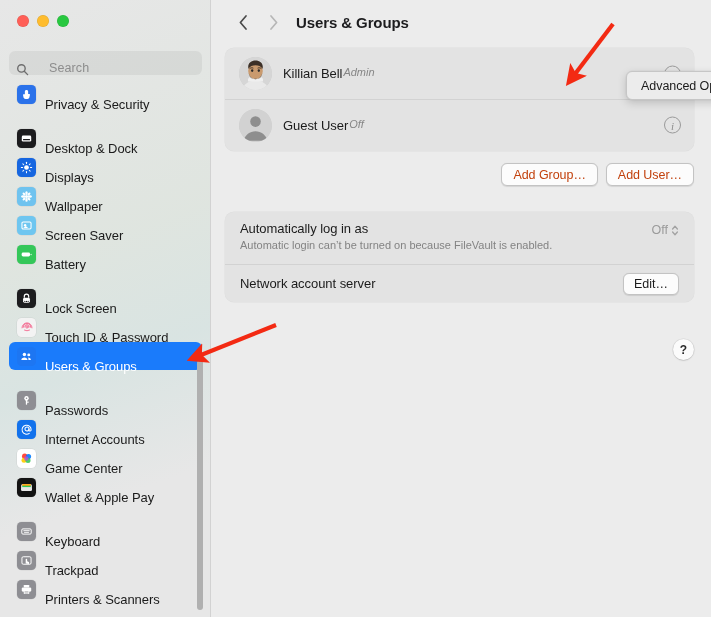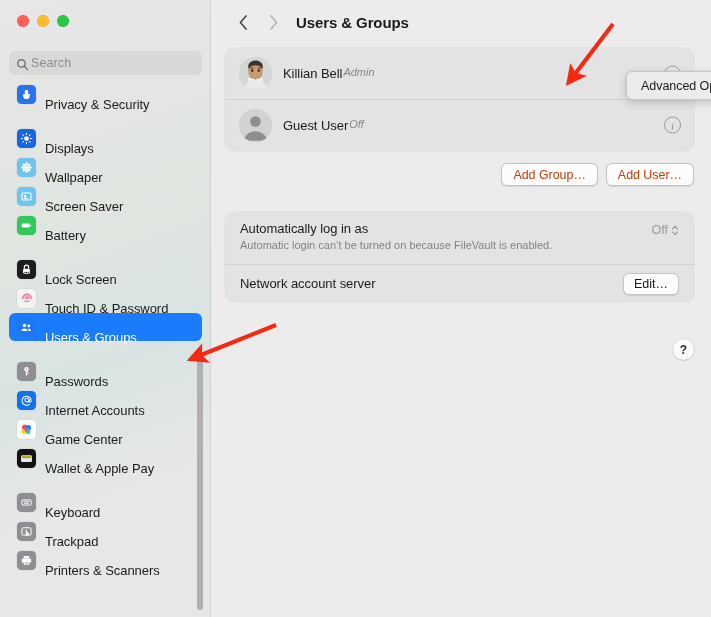--- a/index.html
+++ b/index.html
@@ -30,22 +30,22 @@
   .light{ width:12px; height:12px; border-radius:50%; }
   .l-red{ background:#ff5f57; box-shadow:inset 0 0 0 0.5px rgba(0,0,0,.12);}
   .l-yel{ background:#febc2e; box-shadow:inset 0 0 0 0.5px rgba(0,0,0,.12);}
   .l-grn{ background:#28c840; box-shadow:inset 0 0 0 0.5px rgba(0,0,0,.12);}
 
   .searchbox{
     position:absolute; top:51px; left:9px;
     width:193px; height:24px;
     background:rgba(0,0,0,0.055);
     border-radius:6px;
-    display:flex; align-items:center;
-    padding:0 7px; gap:2px;
+    display:flex; align-items:flex-end;
+    padding:0 7px; gap:20px;
   }
   .searchbox .mag{ width:13px;height:13px;flex:0 0 13px; color:#6e6e6e; }
   .searchbox .ph{ font-size:12.5px; color:#8d8d8d; letter-spacing:.1px;}
 
   #navscroll{
     position:absolute; top:80px; left:0; width:211px; height:537px;
   }
   .navlist{ padding:0 9px; }
   .navitem{
     display:flex; align-items:center; gap:9px;
@@ -237,20 +237,29 @@
           <span class="ic ic-privacy">
             <svg width="11" height="11" viewBox="0 0 16 16">
                 <path d="M8 1.4 C9.4 1.4 10.4 2.3 10.4 3.6 L10.4 7.2 L11.8 7.2 C12.7 7.2 13.2 7.9 13 8.8 L12.2 12 C11.9 13.4 10.8 14.4 9.3 14.4 L6.6 14.4 C5 14.4 4 13.4 3.6 12 L3 9 C2.8 8.2 3.3 7.6 4 7.6 L5.6 7.6 L5.6 3.6 C5.6 2.3 6.6 1.4 8 1.4 Z" fill="#fff"></path>
               </svg>
           </span>
           <span class="label">Privacy &amp; Security</span>
         </div>
 
         <div class="spacer"></div>
 
+        <div class="navitem">
+          <span class="ic ic-desktop">
+            <svg width="13" height="13" viewBox="0 0 16 16">
+                <rect x="2.2" y="4.4" width="11.6" height="7.2" rx="1.6" fill="#fff"></rect>
+                <rect x="3.6" y="8.6" width="8.8" height="1.6" rx="0.7" fill="#1c1c1e"></rect>
+              </svg>
+          </span>
+          <span class="label">Desktop &amp; Dock</span>
+        </div>
 
         <div class="navitem">
           <span class="ic ic-displays">
             <svg width="13" height="13" viewBox="0 0 16 16">
                 <circle cx="8" cy="8" r="2.9" fill="#fff"></circle>
                 <g stroke="#fff" stroke-width="1.25" stroke-linecap="round">
                   <line x1="8" y1="1.6" x2="8" y2="3.2"></line>
                   <line x1="8" y1="12.8" x2="8" y2="14.4"></line>
                   <line x1="1.6" y1="8" x2="3.2" y2="8"></line>
                   <line x1="12.8" y1="8" x2="14.4" y2="8"></line>

